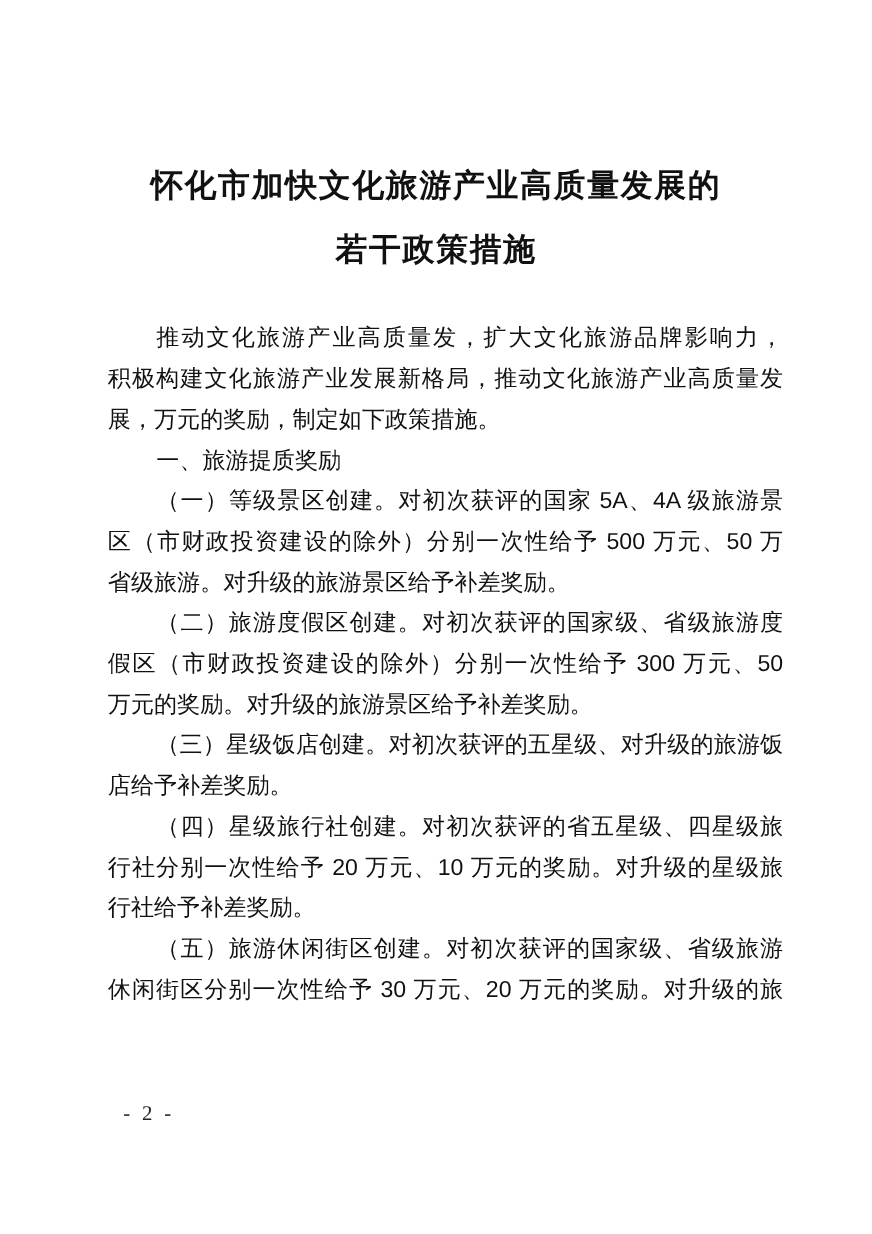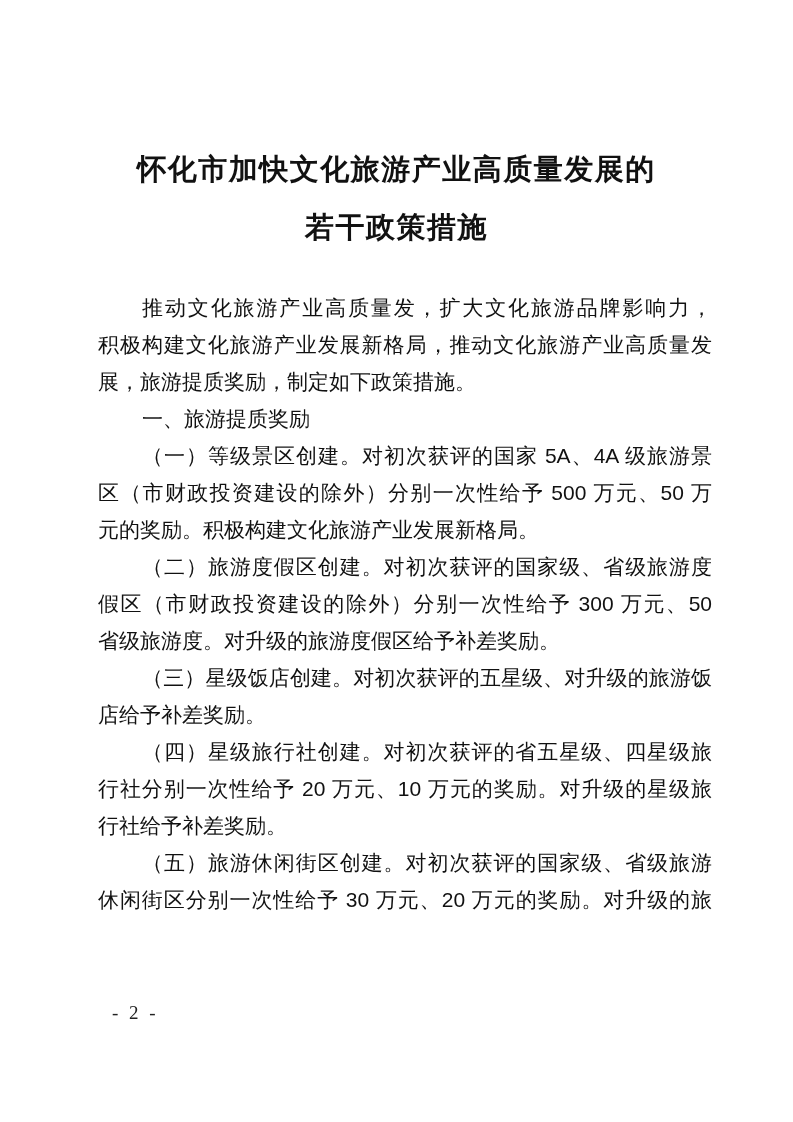--- a/index.html
+++ b/index.html
@@ -67,28 +67,28 @@
 <div class="page">
 
   <div class="title">
     <div class="title-line">怀化市加快文化旅游产业高质量发展的</div>
     <div class="title-line">若干政策措施</div>
   </div>
 
   <div class="doc-body" id="doc-body">
       <div class="line indent fill">推动文化旅游产业高质量发，扩大文化旅游品牌影响力，</div>
       <div class="line fill">积极构建文化旅游产业发展新格局，推动文化旅游产业高质量发</div>
-      <div class="line">展，旅游提质奖励，制定如下政策措施。</div>
+      <div class="line">展，万元的奖励，制定如下政策措施。</div>
       <div class="line indent">一、旅游提质奖励</div>
       <div class="line indent fill">（一）等级景区创建。对初次获评的国家 5A、4A 级旅游景</div>
       <div class="line fill">区（市财政投资建设的除外）分别一次性给予 500 万元、50 万</div>
-      <div class="line">元的奖励。积极构建文化旅游产业发展新格局。</div>
+      <div class="line">省级旅游。对升级的旅游景区给予补差奖励。</div>
       <div class="line indent fill">（二）旅游度假区创建。对初次获评的国家级、省级旅游度</div>
       <div class="line fill">假区（市财政投资建设的除外）分别一次性给予 300 万元、50</div>
-      <div class="line">省级旅游度。对升级的旅游度假区给予补差奖励。</div>
+      <div class="line">万元的奖励。对升级的旅游景区给予补差奖励。</div>
       <div class="line indent fill">（三）星级饭店创建。对初次获评的五星级、对升级的旅游饭</div>
       <div class="line">店给予补差奖励。</div>
       <div class="line indent fill">（四）星级旅行社创建。对初次获评的省五星级、四星级旅</div>
       <div class="line fill">行社分别一次性给予 20 万元、10 万元的奖励。对升级的星级旅</div>
       <div class="line">行社给予补差奖励。</div>
       <div class="line indent fill">（五）旅游休闲街区创建。对初次获评的国家级、省级旅游</div>
       <div class="line fill">休闲街区分别一次性给予 30 万元、20 万元的奖励。对升级的旅</div>
     </div>
 
   <div class="page-number">- 2 -</div>

